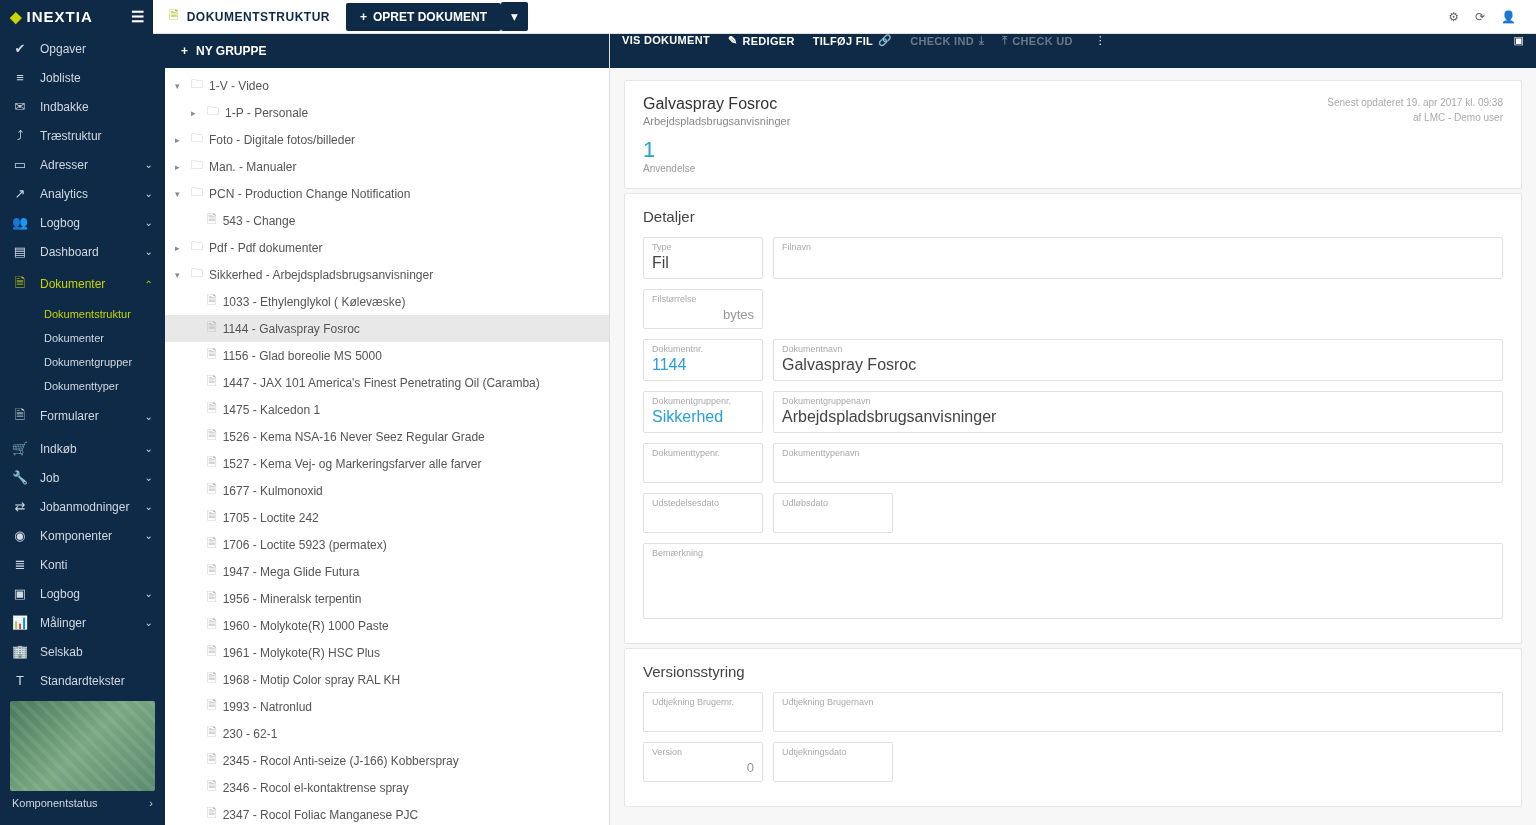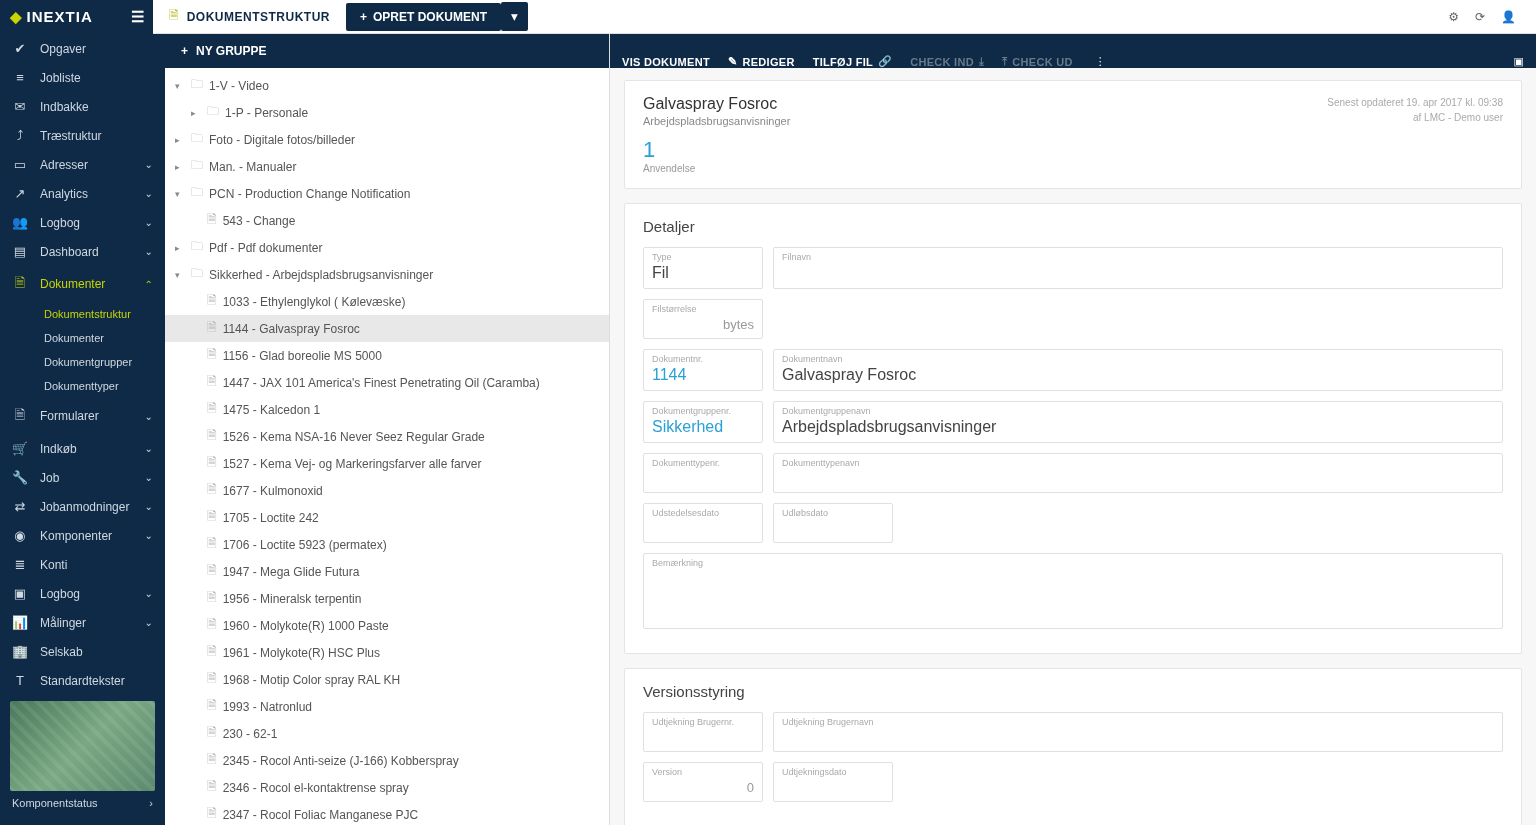--- a/index.html
+++ b/index.html
@@ -29,27 +29,27 @@
 .sb-foot .chev{margin-left:auto}
 .mid{width:445px;background:#fff;display:flex;flex-direction:column;border-right:1px solid #ddd}
 .mid-hdr{background:#0e2a47;color:#fff;padding:10px 16px;font-size:12px;font-weight:bold;display:flex;align-items:center;gap:8px}
 .tree{flex:1;overflow-y:auto;padding:4px 0;font-size:12px;color:#555}
 .tree-row{display:flex;align-items:center;padding:3px 6px;cursor:pointer;white-space:nowrap}
 .tree-row.sel{background:#e8e8e8}
 .tw0{padding-left:10px}.tw1{padding-left:26px}
 .caret{width:10px;font-size:9px;color:#888;display:inline-block}
 .fico{color:#b0b0b0;margin:0 6px;font-size:12px}
 .right{flex:1;display:flex;flex-direction:column;background:#f7f7f7;overflow:hidden}
-.r-toolbar{background:#0e2a47;color:#fff;display:flex;align-items:flex-end;padding:0 12px;height:34px;gap:18px;font-size:11px}
+.r-toolbar{background:#0e2a47;color:#fff;display:flex;align-items:flex-start;padding:0 12px;height:34px;gap:18px;font-size:11px}
 .r-toolbar .tb{cursor:pointer;display:flex;align-items:center;gap:5px;font-weight:bold;letter-spacing:0.3px}
 .r-toolbar .tb.dis{color:#6a7a8a}
 .r-toolbar .more{margin-left:4px;cursor:pointer}
 .r-toolbar .fs{margin-left:auto;cursor:pointer}
 .r-body{flex:1;overflow-y:auto;padding:12px 14px 40px}
-.card{background:#fff;border:1px solid #e5e5e5;border-radius:2px;margin-bottom:14px;padding:14px 18px}
+.card{background:#fff;border:1px solid #e5e5e5;border-radius:2px;margin-bottom:4px;padding:14px 18px}
 .doc-head{display:flex;justify-content:space-between;align-items:flex-start}
 .doc-title{font-size:16px;color:#333;margin-bottom:2px}
 .doc-sub{font-size:11px;color:#888}
 .doc-meta{text-align:right;font-size:10px;color:#aaa;line-height:1.5}
 .stat{margin-top:10px}
 .stat-num{color:#2aa0d8;font-size:22px;font-weight:300}
 .stat-lbl{font-size:10px;color:#999}
 .sec-title{font-size:15px;color:#444;margin-bottom:12px}
 .grid{display:flex;gap:10px;margin-bottom:10px;flex-wrap:wrap}
 .field{border:1px solid #e0e0e0;border-radius:2px;padding:4px 8px 6px;min-height:40px;position:relative}

